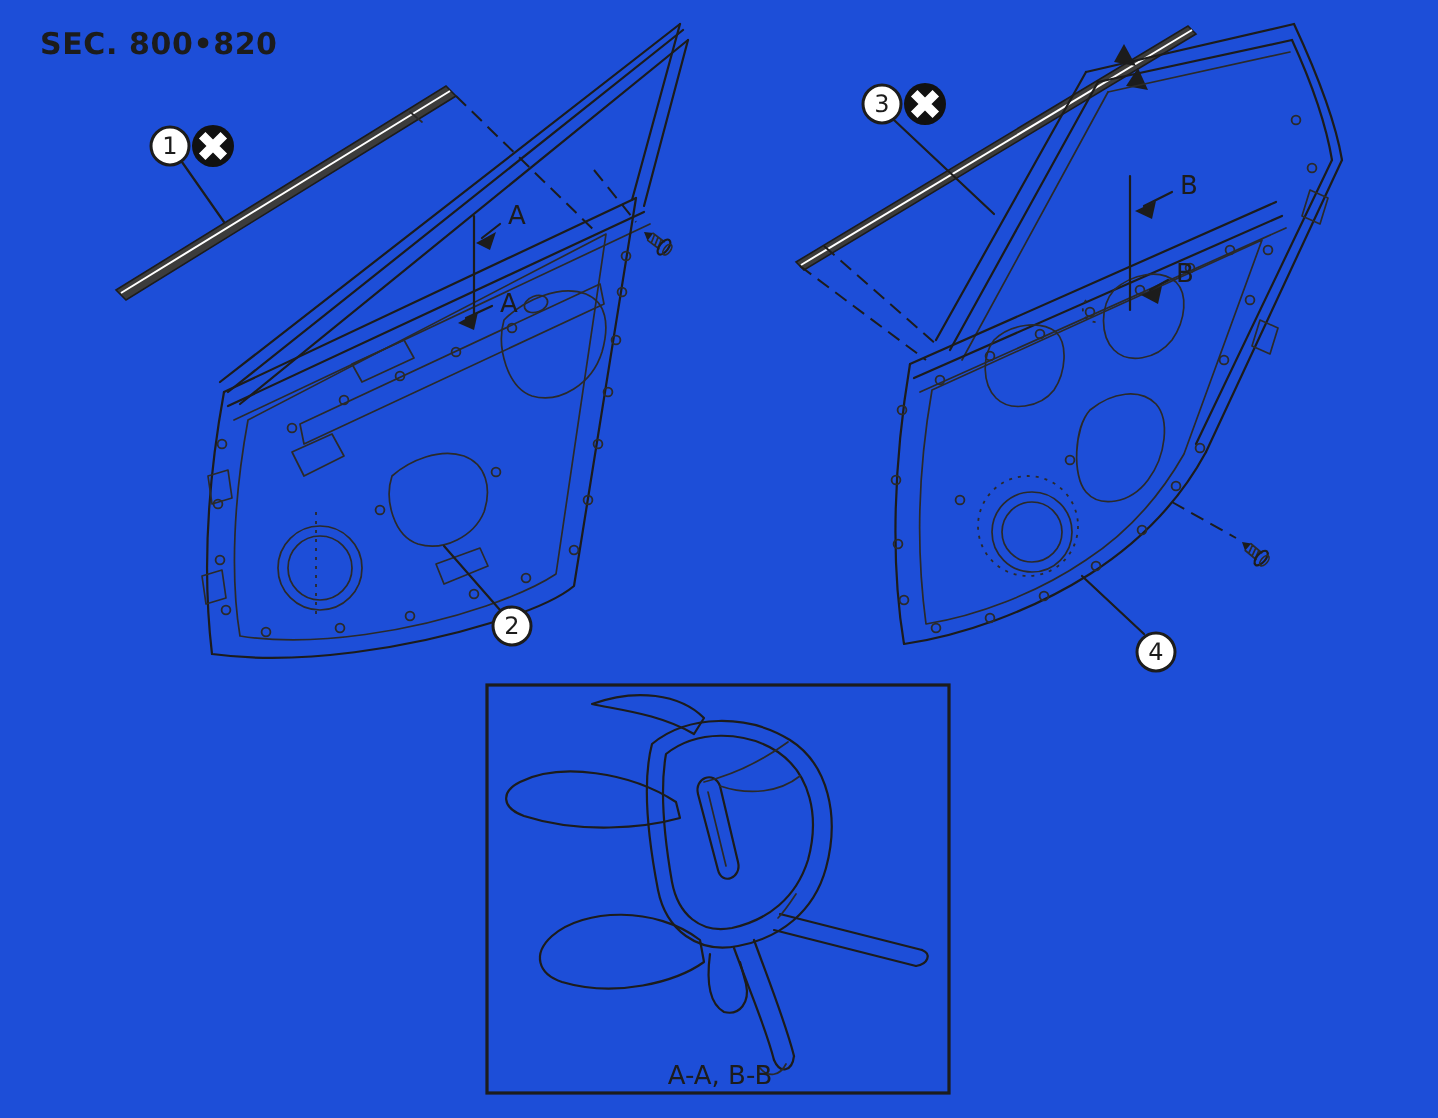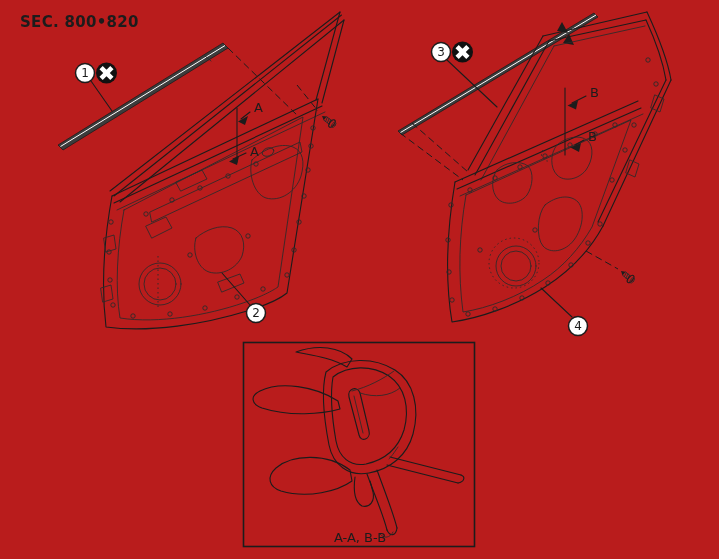--- a/index.html
+++ b/index.html
@@ -1,17 +1,17 @@
 <!DOCTYPE html>
 <html><head>
 <meta charset="utf-8">
 <style>
   html,body{margin:0;padding:0;background:#e8e8e8;}
   .stage{
-    width:719px;height:559px;background:#b91c1c;position:relative;overflow:hidden;
+    width:719px;height:559px;background:#1d4ed8;position:relative;overflow:hidden;
     font-family:"DejaVu Sans","Liberation Sans",sans-serif;
   }
   svg{display:block;}
   svg text{font-family:"DejaVu Sans","Liberation Sans",sans-serif;fill:#1c1c1c;}
   .sec-label{font-size:15px;font-weight:bold;letter-spacing:0.3px;}
   .callout-num{font-size:12px;}
   .section-letter{font-size:13px;}
   .caption{font-size:13px;}
   .ln{stroke:#1c1c1c;fill:none;stroke-width:1.1;stroke-linecap:round;stroke-linejoin:round;}
   .thin{stroke:#2a2a2a;fill:none;stroke-width:0.85;stroke-linecap:round;stroke-linejoin:round;}

